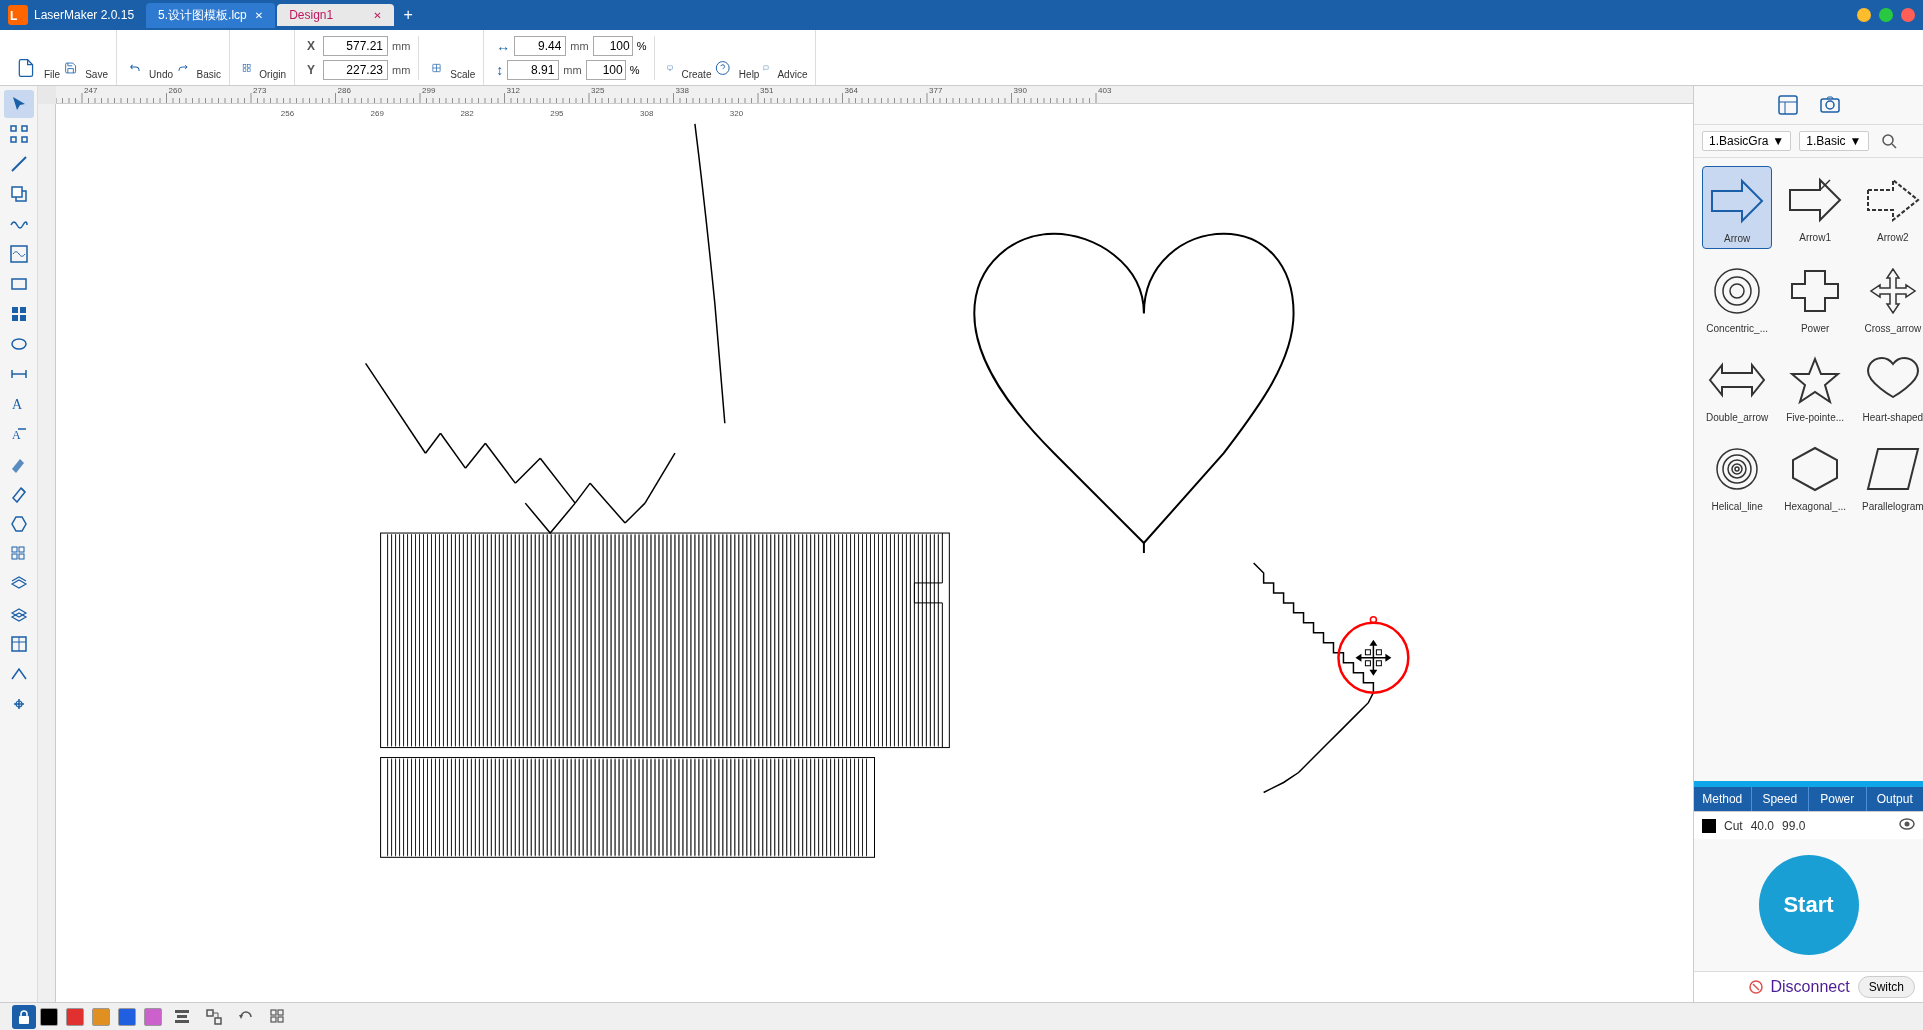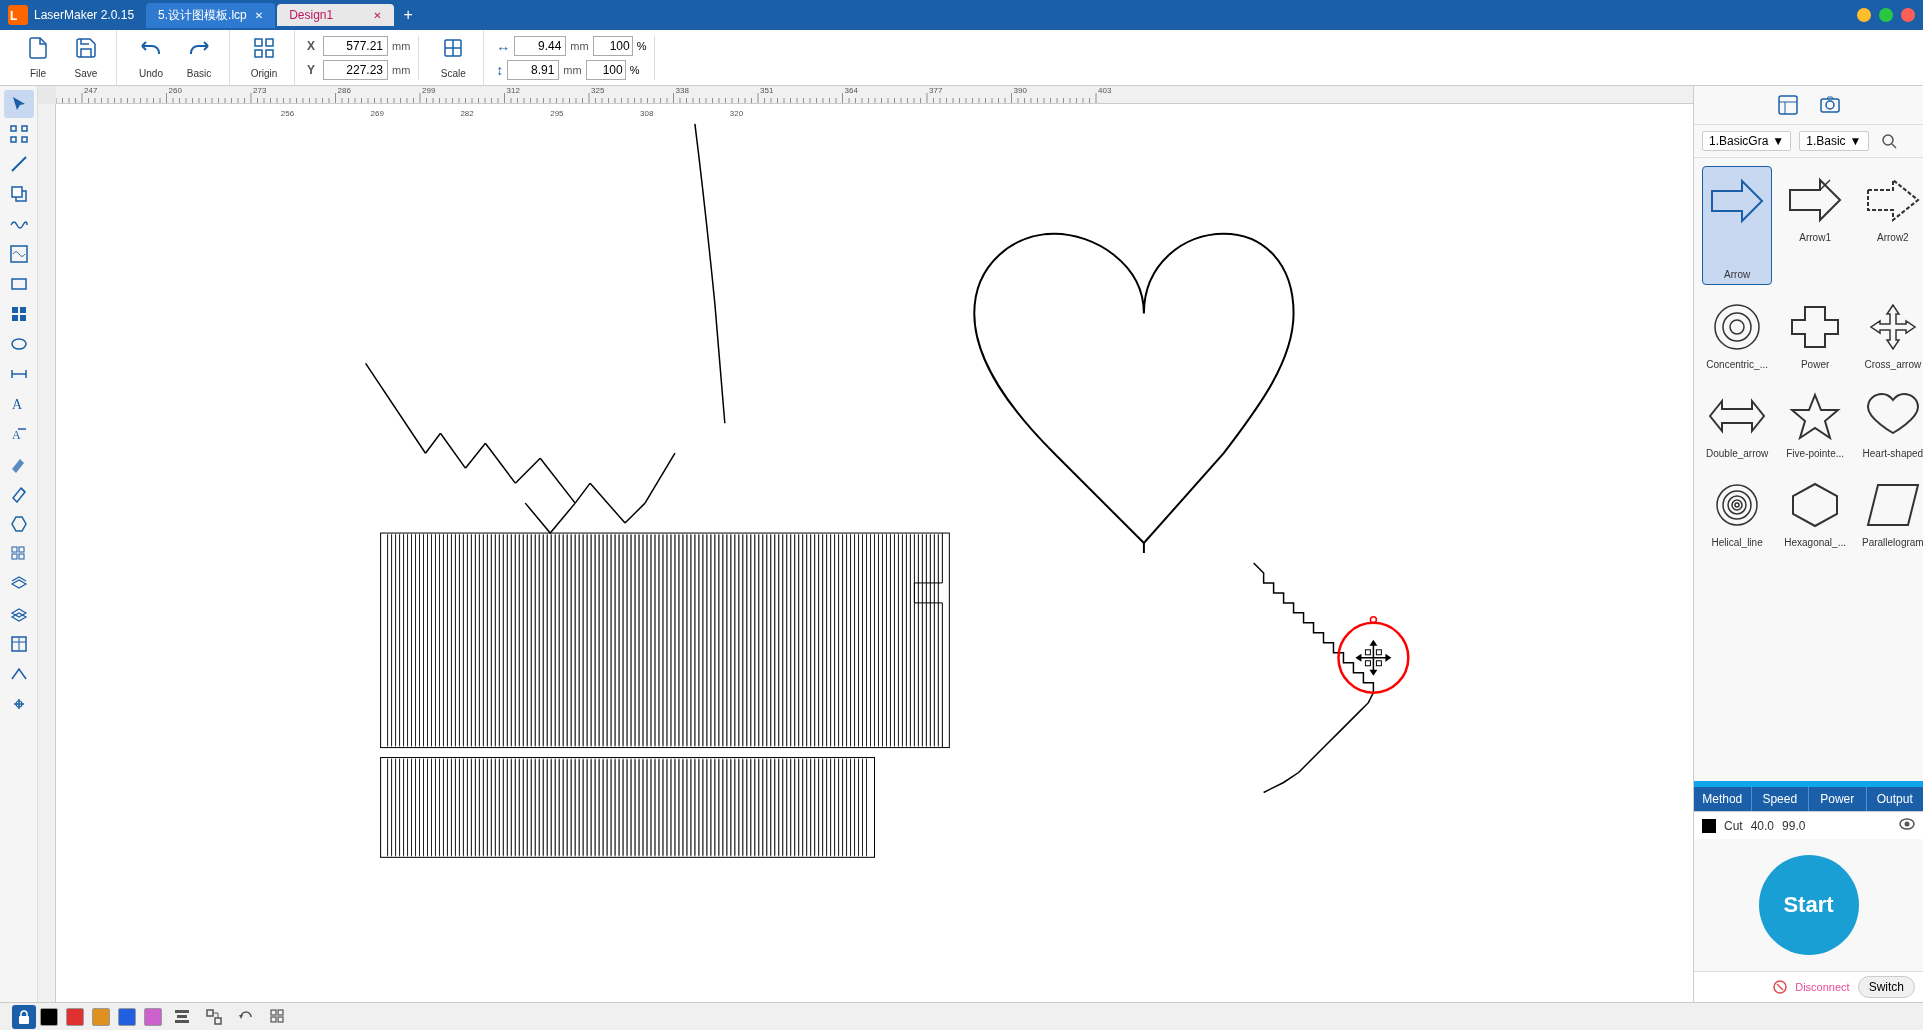--- a/index.html
+++ b/index.html
@@ -18,21 +18,21 @@
     .win-btn { width: 14px; height: 14px; border-radius: 50%; border: none; cursor: pointer; }
 
     
     #toolbar {
       display: flex; align-items: center; height: 56px;
       background: #ffffff; border-bottom: 1px solid #ccc;
       padding: 0 8px; gap: 4px;
     }
     .tool-group { display: flex; align-items: center; gap: 4px; padding: 0 8px; border-right: 1px solid #ddd; height: 100%; }
     .tool-btn {
-      display: flex; flex-direction: column; align-items: center; justify-content: center;
+      display: flex; flex-direction: row; align-items: flex-end; justify-content: center;
       width: 44px; height: 44px; cursor: pointer; border-radius: 4px;
       color: #1a5fa8; font-size: 10px; gap: 8px;
     }
     .tool-btn svg { width: 24px; height: 24px; }
     .tool-btn .label { font-size: 10px; color: #333; }
     .coord-group { display: flex; flex-direction: column; gap: 4px; padding: 0 8px; border-right: 1px solid #ddd; }
     .coord-row { display: flex; align-items: center; gap: 4px; }
     .coord-label { font-size: 12px; color: #555; font-weight: bold; width: 12px; }
     .coord-input { width: 65px; height: 20px; border: 1px solid #aaa; text-align: right; padding-right: 4px; font-size: 12px; }
     .coord-unit { font-size: 11px; color: #555; }
@@ -81,21 +81,21 @@
       display: flex; flex-direction: column;
     }
     #shape-panel {
       flex: 1; padding: 8px; overflow-y: auto;
     }
     .shape-grid { display: grid; grid-template-columns: repeat(3, 1fr); gap: 8px; }
     .shape-item {
       display: flex; flex-direction: column; align-items: center;
       cursor: pointer; padding: 4px; border-radius: 4px;
     }
-    .shape-item.selected { background: #c8d8f0; border: 1px solid #1a5fa8; gap: 36px; }
+    .shape-item.selected { background: #c8d8f0; border: 1px solid #1a5fa8; }
     .shape-icon { width: 60px; height: 60px; display: flex; align-items: center; justify-content: center; }
     .shape-label { font-size: 10px; color: #333; text-align: center; margin-top: 2px; }
 
     
     #panel-icons { display: flex; justify-content: center; gap: 20px; padding: 8px 0; border-bottom: 1px solid #ddd; }
     .panel-icon-btn { cursor: pointer; color: #1a5fa8; display: flex; align-items: center; justify-content: center; }
 
     
     #processing-tabs {
       display: flex; border-top: 6px solid #0ea5e9; border-bottom: 1px solid #ccc;
@@ -132,21 +132,21 @@
       width: 30px; height: 44px; background: #1a5fa8; display: flex; align-items: center; justify-content: center;
       color: white; position: absolute; bottom: 0; left: 4px;
     }
 
     
     #bottom-right-bar {
       display: flex; align-items: center; justify-content: flex-end;
       padding: 4px 8px; border-top: 1px solid #ddd; background: white;
       gap: 8px;
     }
-    .disconnect-btn { color: #ec4899; font-size: 11px; cursor: pointer; background: none; border: none; }
+    .disconnect-btn { color: #4c1d95; font-size: 16px; cursor: pointer; background: none; border: none; }
     .switch-btn { background: #f0f0f0; border: 1px solid #ccc; padding: 3px 10px; cursor: pointer; font-size: 12px; border-radius: 11px; }
 
     
     #canvas-svg { width: 100%; height: 100%; }
 
     
     .panel-dropdown {
       display: inline-flex; align-items: center; border: 1px solid #ccc;
       background: white; padding: 2px 6px; font-size: 12px; cursor: pointer;
       border-radius: 2px; gap: 4px;
@@ -258,20 +258,44 @@
     </div>
     <div class="size-row">
       <span class="size-icon">↕</span>
       <input class="size-input" value="8.91" style="">
       <span class="coord-unit">mm</span>
       <input class="pct-input" value="100" style="">
       <span class="pct-sign">%</span>
     </div>
   </div>
 
+  <div class="tool-group">
+    <div class="tool-btn">
+      <svg viewBox="0 0 24 24" fill="none" stroke="#1a5fa8" stroke-width="1.5">
+        <rect x="2" y="3" width="20" height="14" rx="2"></rect>
+          <line x1="8" y1="21" x2="16" y2="21"></line>
+          <line x1="12" y1="17" x2="12" y2="21"></line>
+      </svg>
+      <span class="label">Create</span>
+    </div>
+    <div class="tool-btn">
+      <svg viewBox="0 0 24 24" fill="none" stroke="#1a5fa8" stroke-width="1.5">
+        <circle cx="12" cy="12" r="10"></circle>
+          <path d="M9.09 9a3 3 0 015.83 1c0 2-3 3-3 3"></path>
+          <line x1="12" y1="17" x2="12.01" y2="17"></line>
+      </svg>
+      <span class="label">Help</span>
+    </div>
+    <div class="tool-btn">
+      <svg viewBox="0 0 24 24" fill="none" stroke="#1a5fa8" stroke-width="1.5">
+        <path d="M21 15a2 2 0 01-2 2H7l-4 4V5a2 2 0 012-2h14a2 2 0 012 2z"></path>
+      </svg>
+      <span class="label">Advice</span>
+    </div>
+  </div>
 </div>
 
 <div id="main">
 
   <div id="left-toolbar">
     <div class="left-tool active">
       <svg viewBox="0 0 18 18">
           <path d="M3 2l12 7-5 1-3 5z" fill="#1a5fa8"></path>
         </svg>
     </div>

